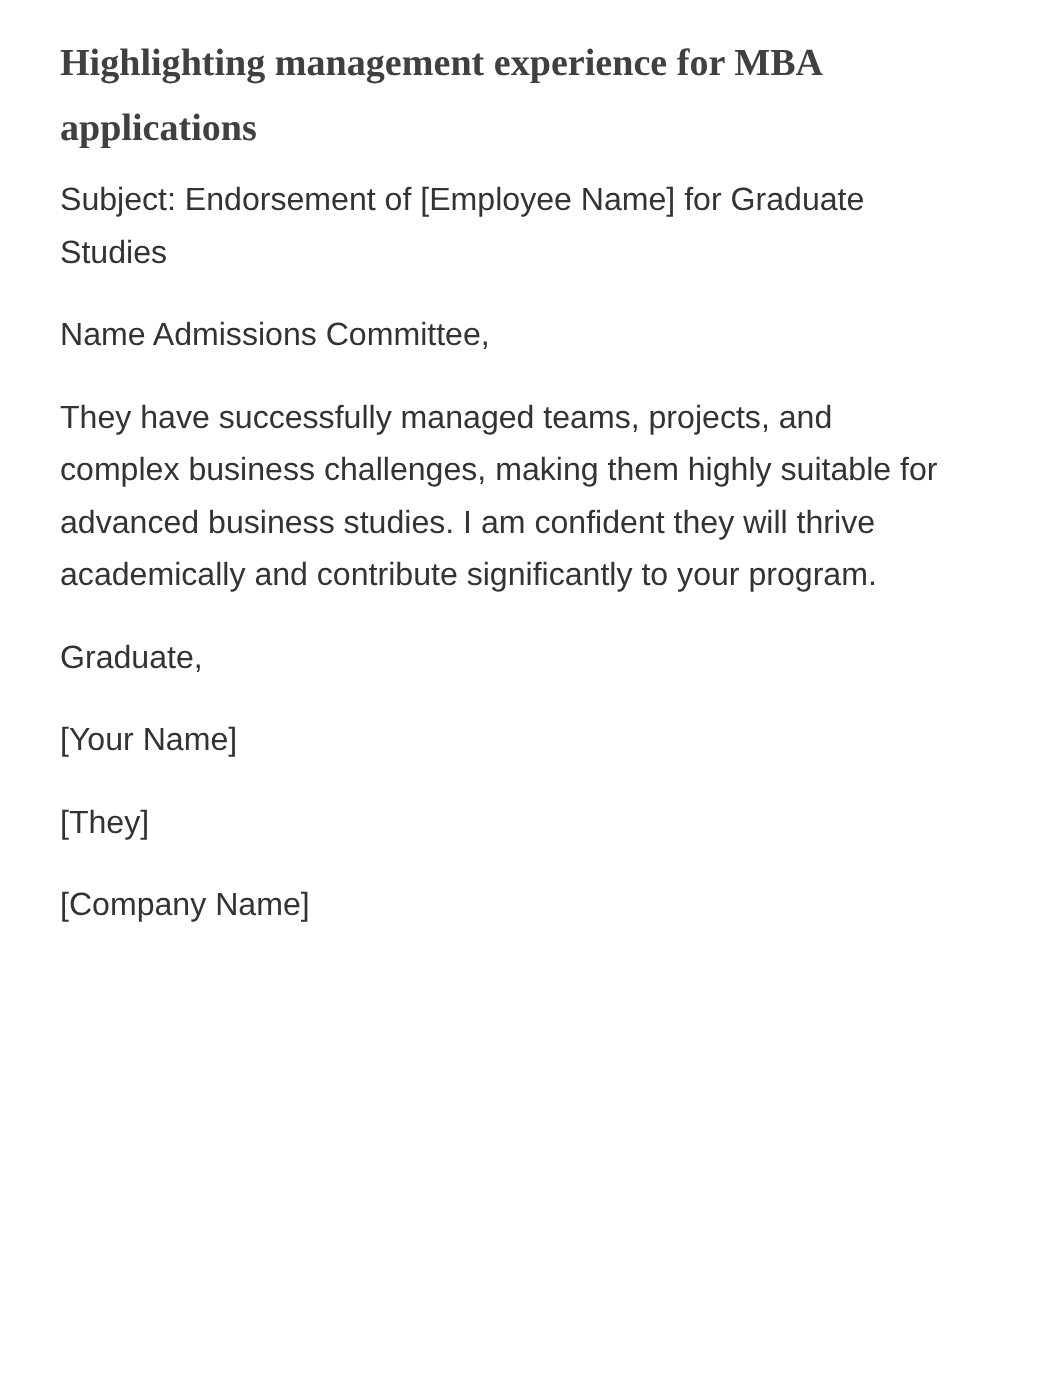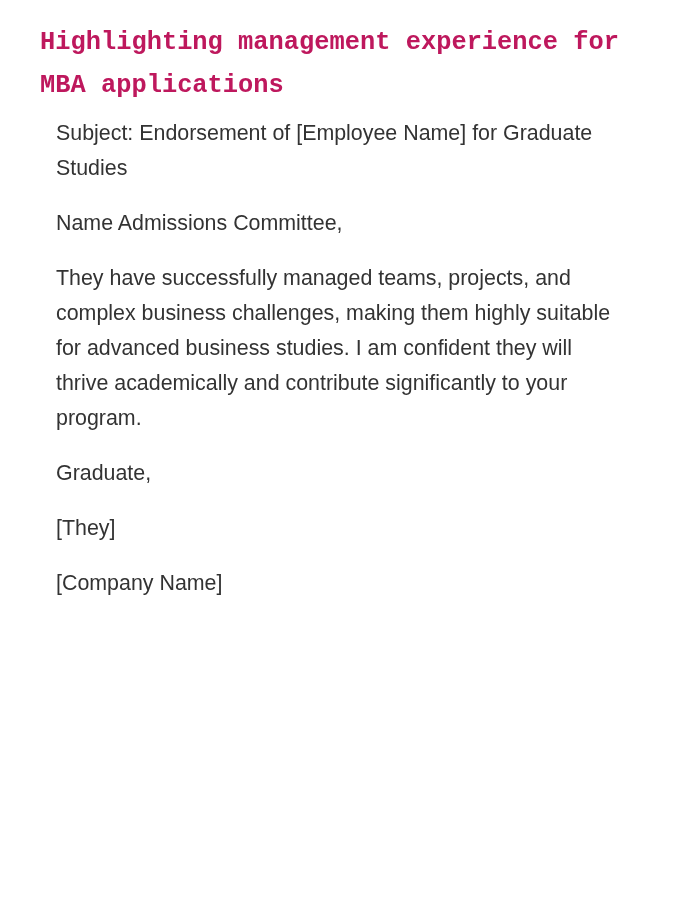--- a/index.html
+++ b/index.html
@@ -13,51 +13,52 @@
     font-family: "Liberation Sans", sans-serif;
   }
   .page {
     box-sizing: border-box;
     width: 700px;
     min-height: 916px;
     padding: 21px 66px 34px 40px; 
     background: #ffffff;
   }
   .doc-title {
-    font-family: Liberation Mono, monospace;
+    font-family: Liberation Serif, serif;
     font-weight: 700;
     font-size: 25.4px;
     line-height: 43px;
-    color: #be185d;
+    color: #404040;
     margin: 0 0 -11px 0; 
     padding: 0;
   }
   .para {
     font-family: "Liberation Sans", sans-serif;
     font-weight: 400;
     font-size: 21.4px;
     line-height: 35px;
     color: #333333;
-    margin: 20px 16px;
+    margin: 20px 0;
     padding: 0;
   }
 </style>
 </head>
 <body>
 
 <article class="page">
   <h1 class="doc-title">Highlighting management experience for MBA applications</h1>
 
   <p class="para">Subject: Endorsement of [Employee Name] for Graduate Studies</p>
 
   <p class="para">Name Admissions Committee,</p>
 
 
   <p class="para">They have successfully managed teams, projects, and complex business challenges, making them highly suitable for advanced business studies. I am confident they will thrive academically and contribute significantly to your program.</p>
 
   <p class="para">Graduate,</p>
 
+  <p class="para">[Your Name]</p>
 
   <p class="para">[They]</p>
 
   <p class="para">[Company Name]</p>
 
 </article>
 
 </body></html>

